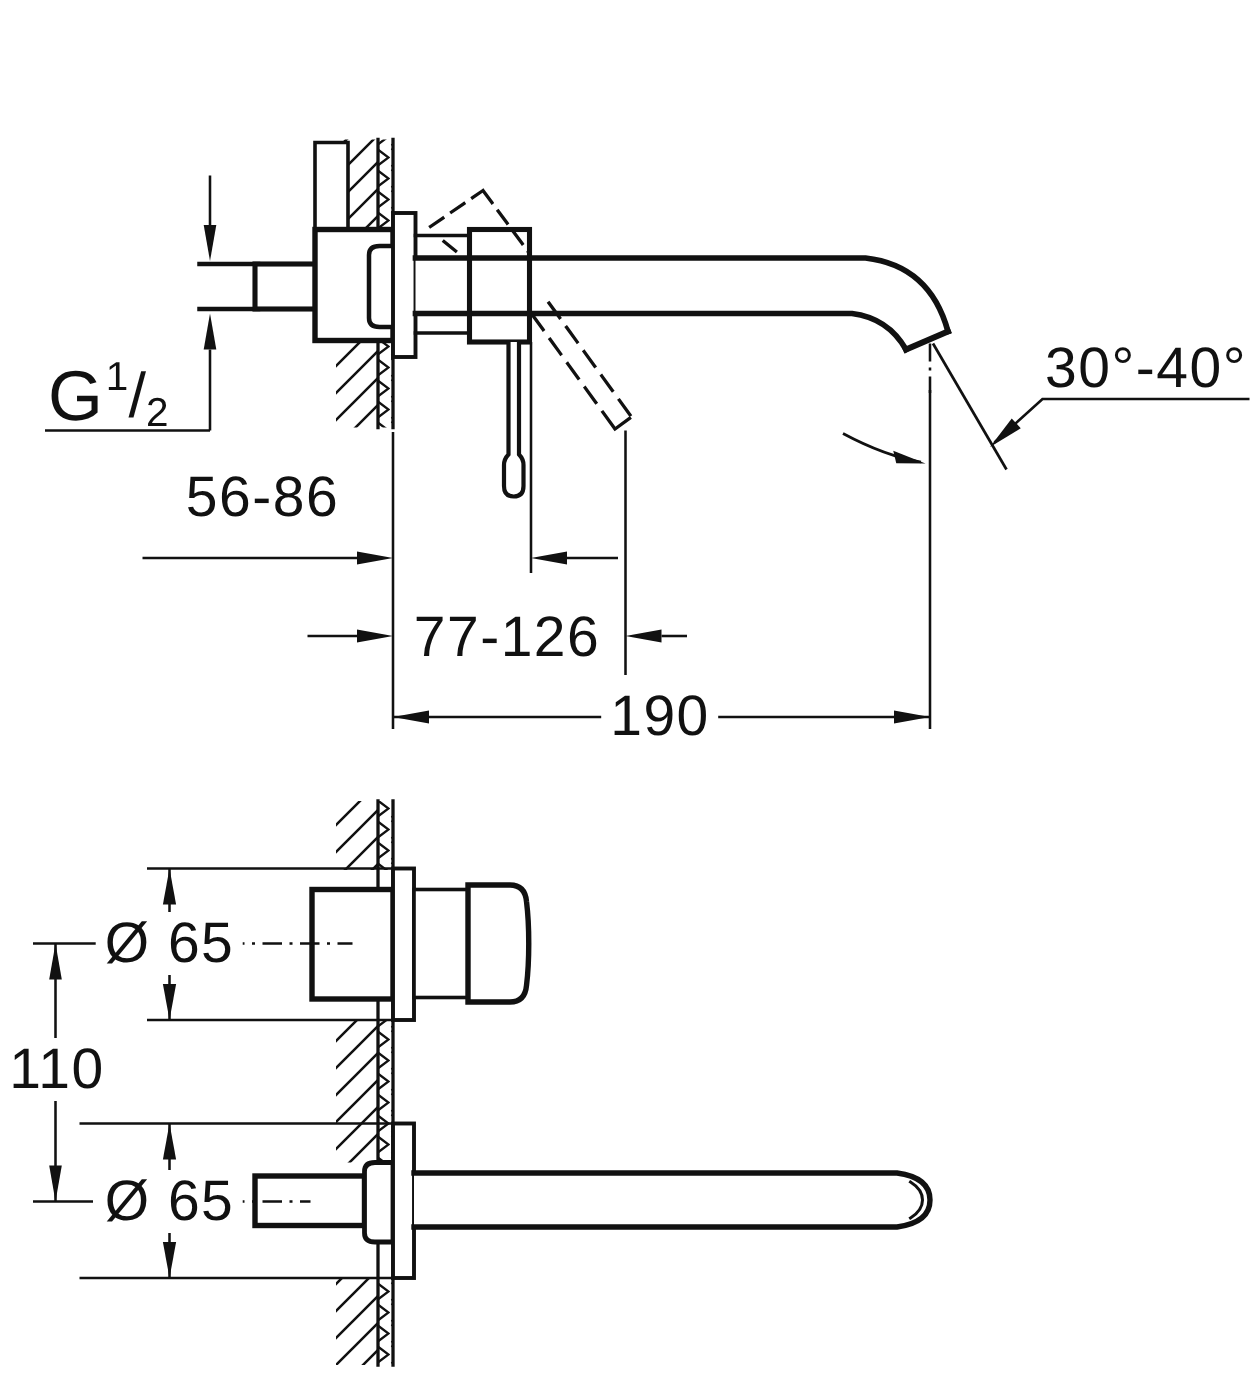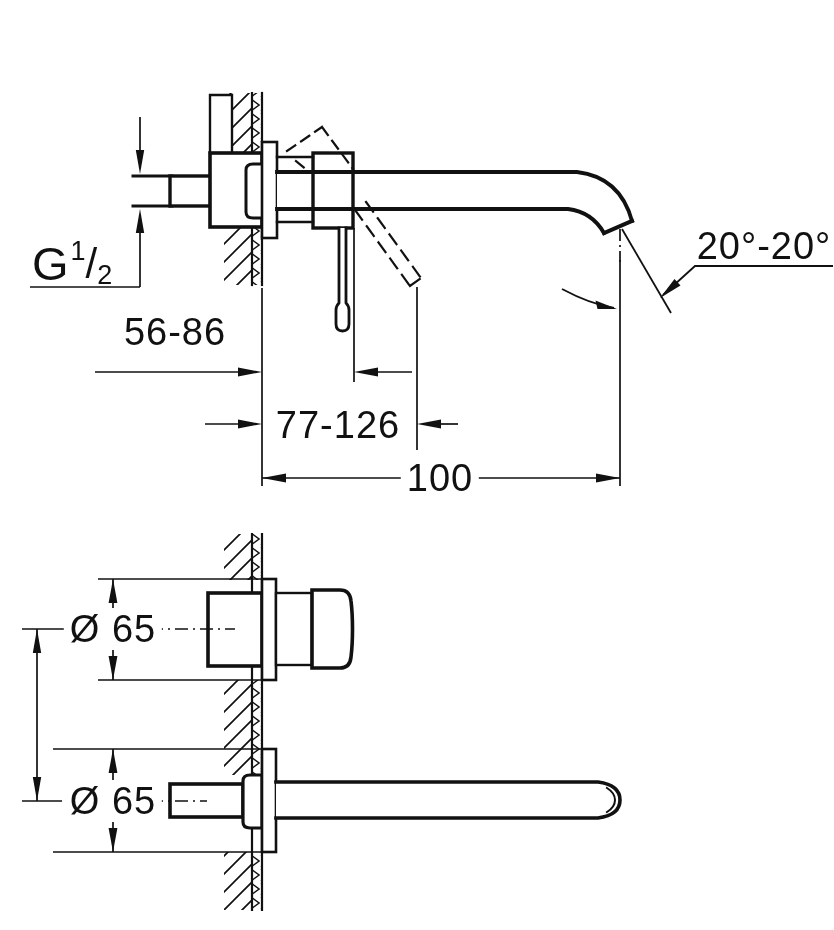--- a/index.html
+++ b/index.html
@@ -138,26 +138,27 @@
     <polygon points="113,852 108.6,828 117.4,828"></polygon>
     <polygon points="37,629 32.8,653 41.2,653"></polygon>
     <polygon points="37,801 32.8,777 41.2,777"></polygon>
   </g>
 </svg>
 
 <div class="thread">
   <span class="g">G</span><span class="num">1</span><span class="sl">/</span><span class="den">2</span>
 </div>
 
-<div class="dim" style="left:764px;top:246px;">20°-20°</div>
+<div class="dim" style="left:764px;top:246px;">30°-40°</div>
 
 <div class="dim" style="left:175px;top:332px;">56-86</div>
 
 <div class="dim bg" style="left:338px;top:425px;">77-126</div>
 
-<div class="dim bg" style="left:440px;top:478px;">100</div>
+<div class="dim bg" style="left:440px;top:478px;">190</div>
 
 <div class="dim bg" style="left:113px;top:629px;">Ø 65</div>
 
 <div class="dim bg" style="left:113px;top:801px;">Ø 65</div>
 
+<div class="dim bg" style="left:38px;top:713px;">110</div>
 
 </div>
 
 </body></html>

